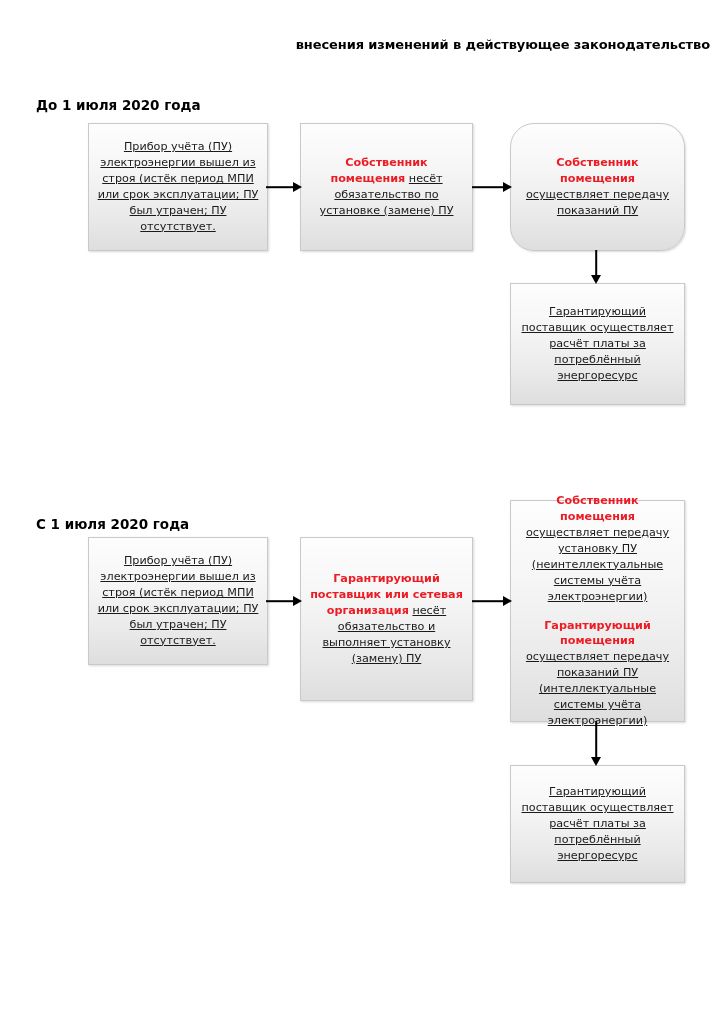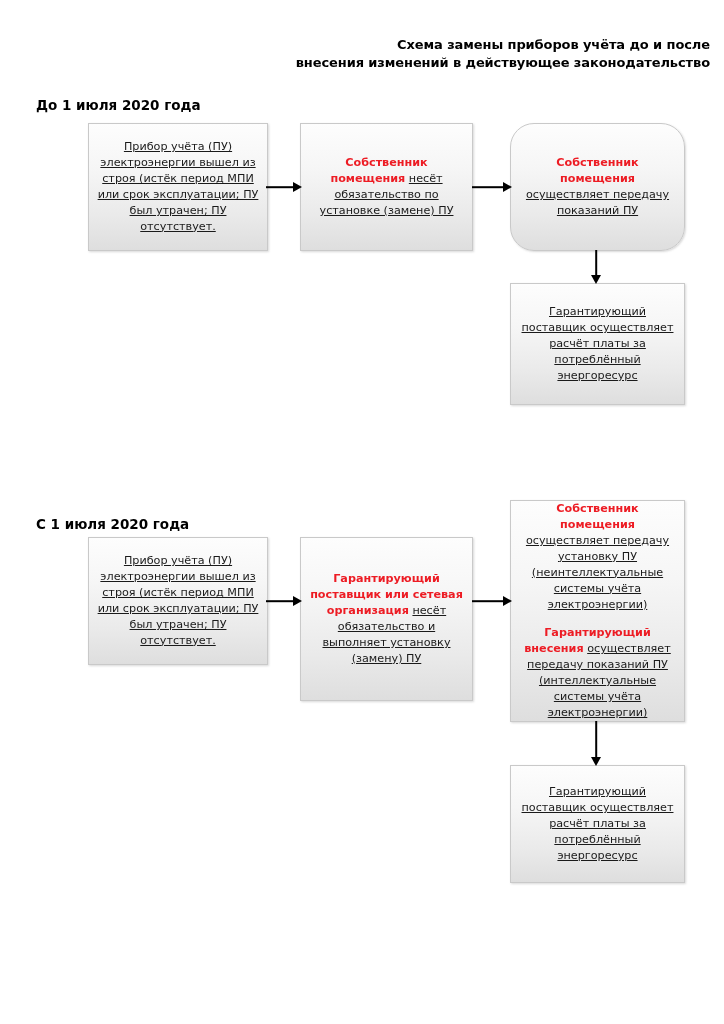--- a/index.html
+++ b/index.html
@@ -149,21 +149,20 @@
   #arrow-s2-b .shaft { width: 31px; }
   #arrow-s2-c { left: 590px; top: 721px; width: 12px; height: 45px; }
   #arrow-s2-c .shaft { height: 36px; }
 </style>
 </head>
 <body>
 
 <div class="page">
 
   <div class="doc-title">
-    <span class="tl">Схема замены приборов учёта до и после</span>
     <span class="tl">внесения изменений в действующее законодательство</span>
   </div>
 
   <div class="section-heading" id="heading-before">До 1 июля 2020 года</div>
 
   <div class="box" id="box-s1-1">
     <p>
       <span class="blk">Прибор учёта (ПУ) электроэнергии вышел из строя (истёк период МПИ или срок эксплуатации; ПУ был утрачен; ПУ отсутствует.</span>
     </p>
   </div>
@@ -215,21 +214,21 @@
       <span class="blk">несёт обязательство и выполняет установку (замену) ПУ</span>
     </p>
   </div>
 
   <div class="box" id="box-s2-3">
     <p>
       <span class="red">Собственник помещения</span> 
       <span class="blk">осуществляет передачу установку ПУ (неинтеллектуальные системы учёта электроэнергии)</span>
     </p>
     <p>
-      <span class="red">Гарантирующий внесения</span> 
+      <span class="red">Гарантирующий помещения</span> 
       <span class="blk">осуществляет передачу показаний ПУ (интеллектуальные системы учёта электроэнергии)</span>
     </p>
   </div>
 
   <div class="box" id="box-s2-4">
     <p>
       <span class="blk">Гарантирующий поставщик осуществляет расчёт платы за потреблённый энергоресурс</span>
     </p>
   </div>
 

